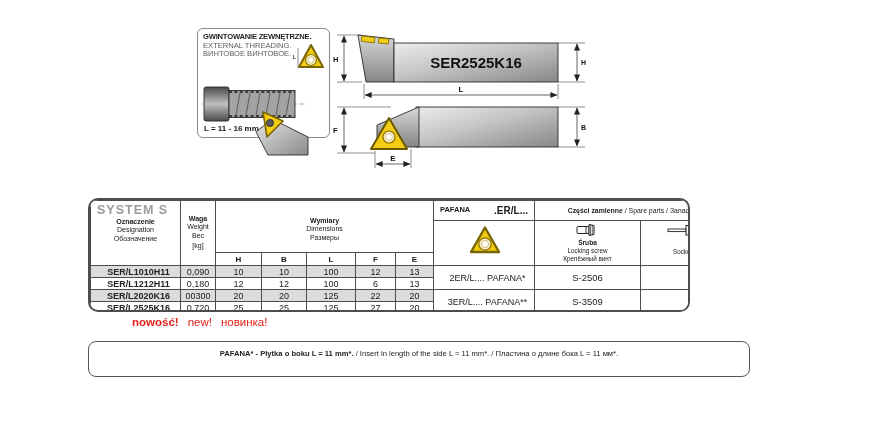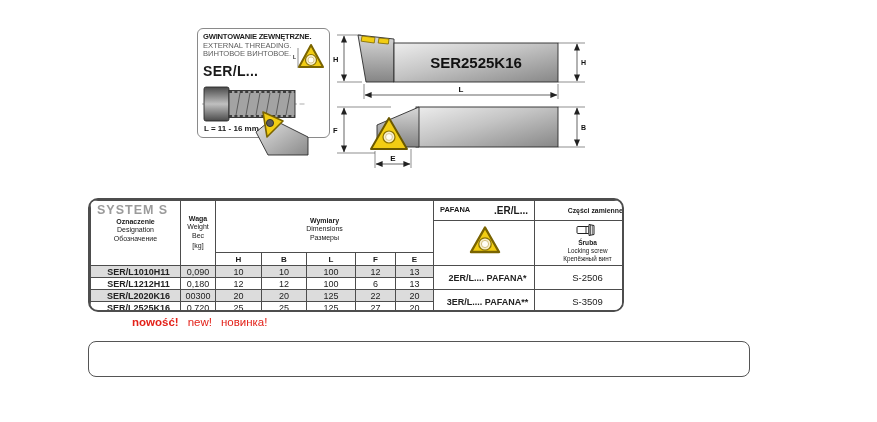--- a/index.html
+++ b/index.html
@@ -15,21 +15,21 @@
   .info-box .code{font-size:14px;font-weight:bold;margin-top:4px;letter-spacing:.3px;}
   .insert-thumb{position:absolute;right:3px;top:13px;}
   .bolt-art{position:absolute;left:4px;top:50px;}
   .range{position:absolute;left:6px;bottom:4px;font-size:8px;font-weight:bold;}
 
   
   .tool-drawing{position:absolute;left:331px;top:25px;}
   .tool-drawing text{font-family:"Liberation Sans","DejaVu Sans",sans-serif;}
 
   
-  .table-wrap{position:absolute;left:88px;top:198px;width:536px;height:114px;
+  .table-wrap{position:absolute;left:88px;top:198px;width:602px;height:114px;
               border:2px solid #4d4d4d;border-radius:10px;overflow:hidden;background:#fff;box-sizing:border-box;}
   table{border-collapse:collapse;table-layout:fixed;width:664px;}
   td{border:1px solid #4d4d4d;padding:0;vertical-align:middle;overflow:hidden;}
   .hdr-a{height:20px;} .hdr-b{height:32px;} .hdr-c{height:13px;} .data{height:12px;}
   .system{font-size:12.5px;font-weight:bold;color:#9b9b9b;letter-spacing:1px;padding:2px 0 0 6px;text-align:left;}
   .tri{text-align:center;font-size:7px;line-height:1.2;margin-top:1px;}
   .tri .b,.b{font-weight:bold;}
   .cell-desig-hdr,.cell-waga-hdr,.cell-wym-hdr{vertical-align:top;background:#fff;}
   .cell-waga-hdr{text-align:center;font-size:7px;line-height:1.2;padding-top:14px;}
   .cell-waga-hdr .unit{margin-top:2px;}
@@ -39,39 +39,38 @@
   .pafana-flex .brand{font-size:7.5px;font-weight:bold;}
   .pafana-flex .pcode{font-size:10px;font-weight:bold;}
   .cell-czesci-hdr{text-align:center;font-size:6.9px;}
   .cell-insert{text-align:center;vertical-align:middle;background:#fff;}
   .cell-icon{text-align:center;font-size:6.3px;line-height:1.25;background:#fff;}
   .cell-icon .b{font-size:6.6px;}
   .dim{font-size:8px;font-weight:bold;text-align:center;}
   .data td{font-size:9px;text-align:center;color:#222;}
   .desig{font-weight:bold;color:#e32119;text-align:center;padding-left:6px !important;}
   .shade td{background:#dcdcdc;}
-  .grp{font-weight:bold;text-align:center;padding-left:7px !important;background:#fff !important;font-size:9px !important;}
+  .grp{font-weight:normal;text-align:center;padding-left:7px !important;background:#fff !important;font-size:9px !important;}
   .part{background:#fff !important;font-size:9.5px !important;}
 
   
   .news{position:absolute;left:88px;top:316px;font-size:11.5px;color:#e32119;padding-left:44px;}
   .news .n1{font-weight:bold;margin-right:9px;}
   .news .n2{margin-right:9px;}
   .footnote-box{position:absolute;left:88px;top:341px;width:662px;height:36px;
                 border:1.5px solid #555;border-radius:8px;box-sizing:border-box;text-align:center;}
   .footnote-inner{display:inline-block;text-align:left;font-size:7.6px;line-height:1.45;margin-top:4px;color:#222;}
 </style>
 </head>
 <body>
 
 <div class="info-box">
   <div class="t-pl">GWINTOWANIE ZEWNĘTRZNE.</div>
   <div class="t-en">EXTERNAL THREADING.</div>
   <div class="t-ru">ВИНТОВОЕ ВИНТОВОЕ.</div>
-  <div class="code">SER/L...</div>
 
   <svg class="insert-thumb" width="34" height="34" viewBox="0 0 34 34">
     <text x="1" y="17" font-size="5" font-weight="bold" fill="#222">L</text>
     <line x1="6" y1="6" x2="6" y2="26" stroke="#444" stroke-width="0.6"></line>
     <path d="M19,3 L31,25 L7,25 Z" fill="#f2cd13" stroke="#7a6400" stroke-width="2" stroke-linejoin="round"></path>
     <circle cx="19" cy="18" r="5.5" fill="#f7eec9" stroke="#8a7200" stroke-width="1.2"></circle>
     <circle cx="19" cy="18" r="3" fill="#fffef7" stroke="#c9b26a" stroke-width="0.7"></circle>
   </svg>
 
   <svg class="bolt-art" width="122" height="78" viewBox="0 0 122 78">
@@ -296,14 +295,15 @@
 </tbody>
     </table>
 </div>
 
 <div class="news">
   <span class="n1">nowość!</span><span class="n2">new!</span><span>новинка!</span>
 </div>
 
 <div class="footnote-box">
   <div class="footnote-inner">
+    <div><span class="b">PAFANA* - Płytka o boku L = 11 mm*.</span><span> / Insert in length of the side L = 11 mm*. /  Пластина о длине бока L = 11 мм*.</span></div>
   </div>
 </div>
 
 </body></html>

